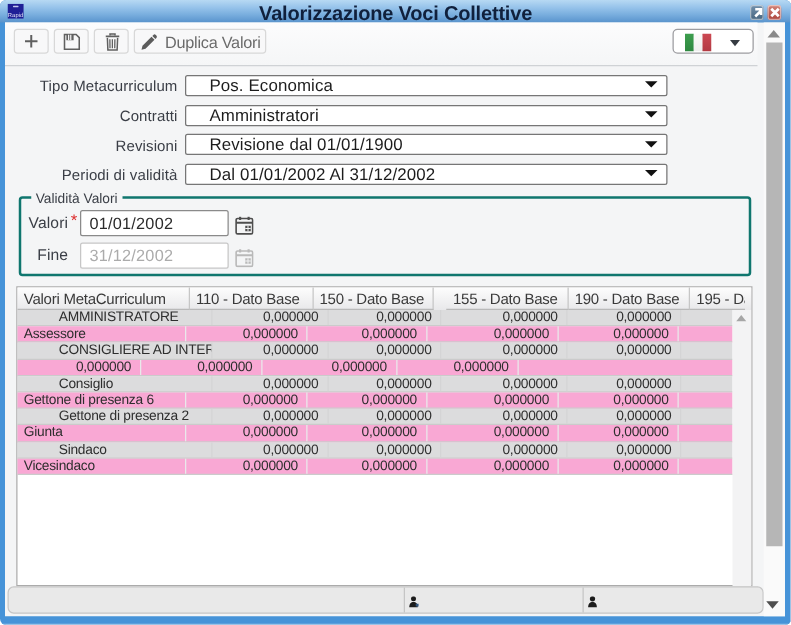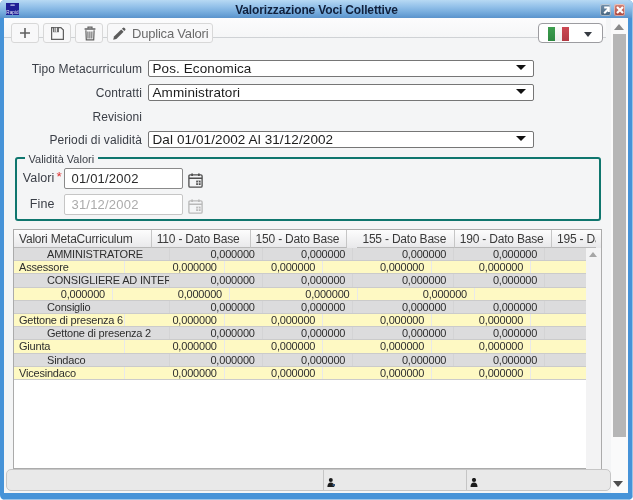--- a/index.html
+++ b/index.html
@@ -1,46 +1,46 @@
 <!DOCTYPE html>
 <html><head>
 <meta charset="utf-8">
 <style>
 * { margin:0; padding:0; box-sizing:border-box; }
 html,body { width:633px; height:500px; overflow:hidden; font-family:"Liberation Sans",sans-serif; background:#ffffff; }
 #win { position:absolute; left:0; top:0; width:633px; height:500px; border-radius:5px; overflow:hidden; background:#4693d8; }
 
 #titlebar { position:absolute; left:0; top:0; width:633px; height:18px;
   background:linear-gradient(to bottom,#b7d9f3 0%,#95c2ea 35%,#79aede 65%,#629bd2 90%,#5b93ca 100%); }
-#title { position:absolute; left:0; top:3px; width:633px; text-align:center; font-size:12px; letter-spacing:-0.15px; font-weight:bold; color:#10203c; }
+#title { position:absolute; left:0; top:3px; width:633px; text-align:center; font-size:16px; letter-spacing:-0.15px; font-weight:bold; color:#10203c; }
 #appicon { position:absolute; left:6px; top:3px; width:13px; height:12px; } #appicon svg { display:block; }
 .tbtn { position:absolute; top:4px; width:11.5px; height:11.5px; border-radius:2.5px; }
 #btnmax { left:599.5px; background:linear-gradient(to bottom,#7391ad,#47657f); box-shadow:inset 0 0 0 1px rgba(255,255,255,.5); }
 #btnclose { left:613.5px; background:linear-gradient(to bottom,#d38579,#ab443b); box-shadow:inset 0 0 0 1px rgba(255,255,255,.5); }
 #btnmax svg, #btnclose svg { position:absolute; left:1px; top:1px; }
 
 #content { position:absolute; left:4px; top:18px; width:624px; height:475px; background:#f4f5f6; }
 #rim-r { position:absolute; right:0; top:6px; width:1.5px; height:492px; background:#9dc3e6; }
 #rim-b { position:absolute; left:2px; bottom:0; width:629px; height:1.5px; background:#9dc3e6; }
 
-#toolbar { position:absolute; left:0; top:0; width:602px; height:20px; background:linear-gradient(to bottom,#fcfcfd,#f5f6f7); border-bottom:1px solid #cfd2d5;padding-left:12px; }
+#toolbar { position:absolute; left:0; top:0; width:602px; height:35px; background:linear-gradient(to bottom,#fcfcfd,#f5f6f7); border-bottom:1px solid #cfd2d5;padding-left:12px; }
 .btn { position:absolute; top:5px; height:20px; background:#f8f8f9; border:1px solid #d8d8d8; border-radius:3px; }
 #b1 { left:7px; width:28px; }
 #b2 { left:39px; width:28px; }
 #b3 { left:71px; width:28px; }
 #b4 { left:103px; width:106px; font-size:13px; letter-spacing:-0.2px; color:#6b6b6b; }
 #b4 span { position:absolute; left:24px; top:2px; white-space:nowrap; }
 .btn svg { position:absolute; }
 #flagbox { position:absolute; left:534px; top:5px; width:65px; height:20px; background:#ffffff; border:1.5px solid #9c9ca0; border-radius:4px; }
 #flag { position:absolute; left:8.5px; top:2.5px; width:21.5px; height:14px; display:flex; box-shadow:inset 0 1px 2px rgba(0,0,0,.25), inset 0 -1px 2px rgba(0,0,0,.2); }
 #flag i { flex:1; } #flag i.g{background:linear-gradient(#3d9e4e,#2e8840);} #flag i.w{background:linear-gradient(#fbfbf9,#eee);} #flag i.r{background:linear-gradient(#cc4852,#b23a43);}
 #flagcaret { position:absolute; left:45px; top:7.5px; width:0; height:0; border-left:4.5px solid transparent; border-right:4.5px solid transparent; border-top:5.5px solid #363b42; }
 
 .flabel { position:absolute; width:134px; text-align:right; font-size:12px; letter-spacing:0.1px; color:#3a3e46; }
-.fsel { position:absolute; left:143.5px; width:386px; height:17px; background:#ffffff; border:1px solid #767676; border-radius:2px; font-size:13.5px; letter-spacing:0.1px; color:#1c1c1c; line-height:15.5px; padding-left:4px; }
+.fsel { position:absolute; left:143.5px; width:386px; height:17px; background:#ffffff; border:1px solid #767676; border-radius:2px; font-size:13.5px; letter-spacing:0.1px; color:#1c1c1c; line-height:15.5px; padding-left:19px; }
 .fsel .caret { position:absolute; right:7px; top:4.5px; width:0; height:0; border-left:5px solid transparent; border-right:5px solid transparent; border-top:5.5px solid #111111; }
 #lab1 { left:4px; top:44px;text-align:right; } #sel1 { top:41.5px; }
 #lab2 { left:4px; top:68px; } #sel2 { top:65.5px; }
 #lab3 { left:4px; top:91.5px; } #sel3 { top:89px; }
 #lab4 { left:4px; top:115px; } #sel4 { top:112.5px; }
 
 #fset { position:absolute; left:10.5px; top:138.5px; width:586px; height:64.5px; border:2px solid #0f766e; border-radius:3px; }
 #fset legend, #fleg { position:absolute; left:8px; top:-6px; background:#f4f5f6; padding:0 4px; font-size:11px; color:#3a3e46; }
 .dlabel { position:absolute; text-align:right; font-size:12.5px; letter-spacing:0.1px; color:#3a3e46; }
 #dl1 { left:0px; top:12.5px; width:38px; }
@@ -53,21 +53,21 @@
 #cal1 { top:14px; } #cal2 { top:40px; }
 
 #tbl { position:absolute; left:9px; top:211px; width:589px; height:240px; background:#ffffff; border:1px solid #ababab; }
 #thead { position:absolute; left:0; top:0; width:587px; height:18px; background:linear-gradient(to bottom,#fdfdfd,#e8e8ea); display:flex; }
 .th { height:100%; border-right:1px solid #c6c6c6; border-bottom:1px solid #b9b9b9; font-size:12px; letter-spacing:-0.2px; color:#3a3a3a; display:flex; align-items:center; justify-content:flex-start; padding-left:5px; overflow:hidden; white-space:nowrap; }
 
 .c0{width:138px;} .c1{width:99px;} .c2{width:97px;} .c3{width:97.5px;margin-left:10px;} .c4{width:97.5px;} .c5{width:44px;} .th.c5{border-right:none;} .csp{flex:1; border-right:none; border-bottom:none !important;}
 #tbody { position:absolute; left:0; top:18px; width:572px; }
 .tr { display:flex; height:13.2px; border-bottom:1px solid #cbcbcb; font-size:11px; letter-spacing:-0.2px; color:#2e2e2e; }
 .tr.g { background:#dcdcdd;padding-left:28px; }
-.tr.w { background:#fef9c3;gap:20px; }
+.tr.w { background:#f9a8d4; }
 .td { overflow:hidden; white-space:nowrap; line-height:12px; border-right:1px solid #e9e9ea; }
 .tr.g .td { border-right-color:#d4d4d5; }
 .td:last-child { border-right:none; }
 .td.n { text-align:left; padding-left:5px; }
 .td.v { text-align:right; padding-right:7px; }
 #tsb { position:absolute; left:572px; top:18px; width:15px; height:221px; background:#f3f3f4; }
 #tsb .up { position:absolute; left:3px; top:3.5px; width:0; height:0; border-left:4px solid transparent; border-right:4px solid transparent; border-bottom:5px solid #a6a6a6; }
 
 #status { position:absolute; left:2px; top:451px; width:605px; height:22px; background:#e9e9e9; border:1px solid #c6c6c6; border-radius:5px; }
 #status .div1 { position:absolute; left:316px; top:0; width:1px; height:100%; background:#c5c5c5; }
@@ -142,20 +142,21 @@
             <i class="r"></i>
           </div>
           <div id="flagcaret"></div>
         </div>
     </div>
     <div class="flabel" id="lab1">Tipo Metacurriculum</div>
     <div class="fsel" id="sel1">Pos. Economica<div class="caret"></div></div>
     <div class="flabel" id="lab2">Contratti</div>
     <div class="fsel" id="sel2">Amministratori<div class="caret"></div></div>
     <div class="flabel" id="lab3">Revisioni</div>
+    <div class="fsel" id="sel3">Revisione dal 01/01/1900<div class="caret"></div></div>
     <div class="flabel" id="lab4">Periodi di validità</div>
     <div class="fsel" id="sel4">Dal 01/01/2002 Al 31/12/2002<div class="caret"></div></div>
     <div id="fset">
       <div id="fleg">Validità Valori</div>
       <div class="dlabel" id="dl1">Valori</div>
         <div id="star">*</div>
       <div class="dinput" id="di1">01/01/2002</div>
       <div class="calbtn" id="cal1"><svg width="15" height="15" viewBox="0 0 15 15">
             <rect x="0.9" y="1.8" width="13.2" height="12.3" rx="1.2" fill="none" stroke="#4e4e4e" stroke-width="1.3"></rect>
             <path d="M0.9 5.2 H14.1" stroke="#4e4e4e" stroke-width="1.5"></path>

